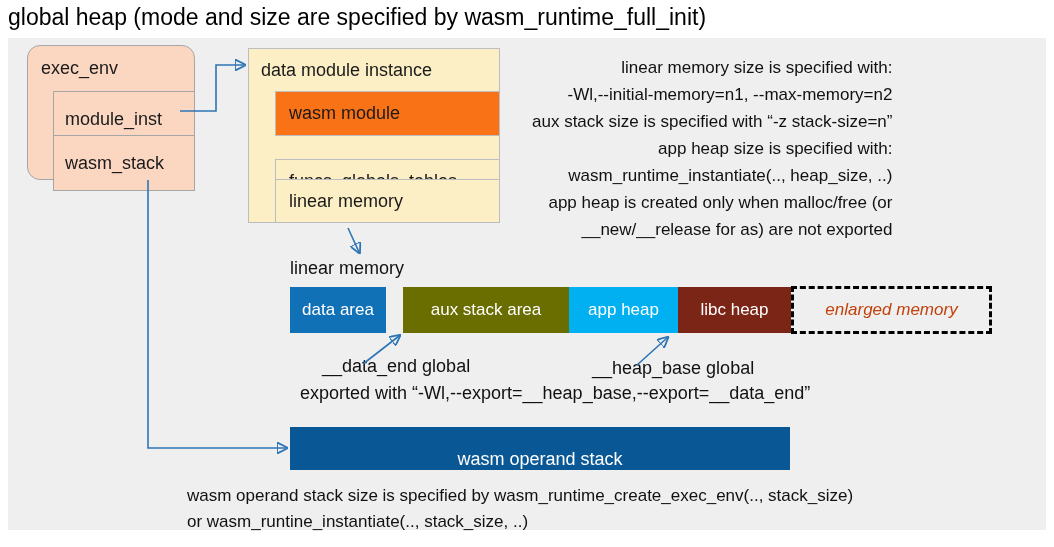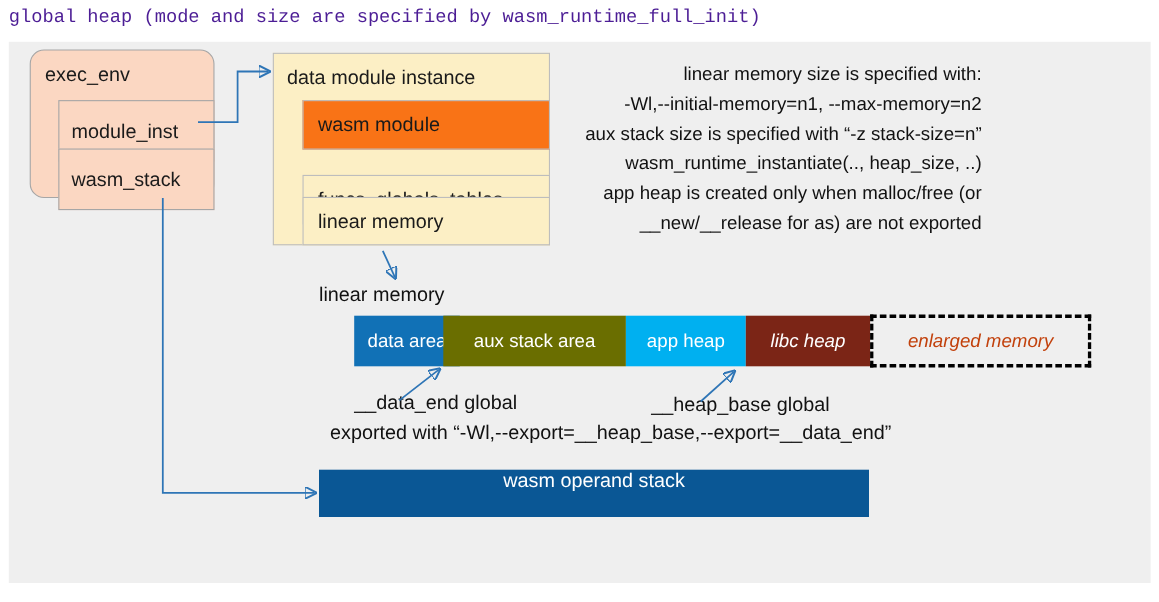--- a/index.html
+++ b/index.html
@@ -1,20 +1,20 @@
 <!DOCTYPE html>
 <html><head>
 <meta charset="utf-8">
 <style>
   html,body{margin:0;padding:0;background:#fff;}
   .stage{
     position:relative;width:1054px;height:547px;background:#fff;overflow:hidden;
     font-family:"Liberation Sans",sans-serif;color:#111;
   }
-  .title{position:absolute;left:8px;top:5px;font-size:17px;line-height:24px;color:#4c1d95;font-family:Liberation Mono, monospace;}
+  .title{position:absolute;left:8px;top:5px;font-size:23px;line-height:24px;color:#000000;}
   .canvas{position:absolute;left:8px;top:38px;width:1038px;height:492px;background:#EFEFEF;}
 
   
   .lbl{font-size:18px;color:#1a1a1a;}
 
   
   .exec-box{position:absolute;left:27px;top:45px;width:168px;height:135px;
     border:1px solid #A6A6A6;box-sizing:border-box;}
   .exec-header{position:absolute;left:0;top:0;width:100%;height:45px;display:flex;align-items:center;padding-left:13px;box-sizing:border-box;}
   .exec-sub{position:absolute;left:25px;width:142px;height:56px;border:1px solid #A6A6A6;
@@ -28,37 +28,37 @@
     box-sizing:border-box;display:flex;align-items:center;padding-left:13px;}
 
   
   .notes-right{position:absolute;left:532px;top:54px;font-size:17px;line-height:27px;}
   .notes-right div{white-space:pre;text-align:right;}
 
   
   .lm-label{position:absolute;left:290px;top:258px;font-size:18px;}
   .seg{position:absolute;top:287px;height:46px;display:flex;align-items:center;justify-content:center;
     color:#fff;font-size:17px;white-space:nowrap;}
-  .seg0{left:290px;width:96px;margin-left:32px;}
+  .seg0{left:290px;width:96px;}
   .seg1{left:403px;width:166px;}
   .seg2{left:569px;width:109px;}
   .seg3{left:678px;width:113px;}
   .seg-dashed{position:absolute;left:791px;top:286px;width:201px;height:48px;
     border:3px dashed #000;box-sizing:border-box;display:flex;align-items:center;justify-content:center;
     font-size:17px;white-space:nowrap;}
 
   
   .ann{position:absolute;font-size:18px;white-space:nowrap;}
   .ann-dataend{left:322px;top:356px;}
   .ann-heapbase{left:592px;top:358px;}
   .ann-exported{left:300px;top:383px;}
 
   
   .op-stack{position:absolute;left:290px;top:427px;width:500px;height:43px;
-    display:flex;align-items:flex-start;justify-content:center;color:#fff;font-size:18px;}
+    display:flex;align-items:flex-end;justify-content:center;color:#fff;font-size:18px;}
 
   
   .notes-bottom{position:absolute;left:187px;top:483px;font-size:17px;line-height:26px;}
   .notes-bottom div{white-space:pre;}
 
   
   svg.connectors{position:absolute;left:0;top:0;width:1054px;height:547px;pointer-events:none;}
   svg.connectors path{fill:none;stroke:#2E75B6;stroke-width:1.6;}
 </style>
 </head>
@@ -90,51 +90,56 @@
     </div>
     <div class="inst-sub" style="top: 130px; height: 44px; background-color: rgb(252, 239, 197);">
       <span class="lbl">linear memory</span>
     </div>
   </div>
 
   <div class="notes-right">
     <div>linear memory size is specified with:</div>
     <div>   -Wl,--initial-memory=n1, --max-memory=n2</div>
     <div>aux stack size is specified with “-z stack-size=n”</div>
+    <div>app heap size is specified with:</div>
     <div>   wasm_runtime_instantiate(.., heap_size, ..)</div>
     <div>app heap is created only when malloc/free (or</div>
     <div>__new/__release for as) are not exported</div>
   </div>
 
   <div class="lm-label">linear memory</div>
 
   <div class="seg seg0" style="background-color: rgb(17, 113, 182);">
     <span>data area</span>
   </div>
   <div class="seg seg1" style="background-color: rgb(106, 110, 0);">
     <span>aux stack area</span>
   </div>
   <div class="seg seg2" style="background-color: rgb(0, 176, 240);">
     <span>app heap</span>
   </div>
-  <div class="seg seg3" style="background-color: rgb(123, 37, 22); font-style: italic;">
+  <div class="seg seg3" style="background-color: rgb(123, 37, 22);">
     <span>libc heap</span>
   </div>
   <div class="seg-dashed" style="color: #c2410c; font-style: italic;">
     <span>enlarged memory</span>
   </div>
 
   <div class="ann ann-dataend">__data_end global</div>
   <div class="ann ann-heapbase">__heap_base global</div>
   <div class="ann ann-exported">exported with “-Wl,--export=__heap_base,--export=__data_end”</div>
 
   <div class="op-stack" style="background-color: rgb(10, 87, 149);">
     <span>wasm operand stack</span>
   </div>
 
+  <div class="notes-bottom">
+    <div>wasm operand stack size is specified by wasm_runtime_create_exec_env(.., stack_size)</div>
+    <div>or wasm_runtine_instantiate(.., stack_size, ..)</div>
+  </div>
 
   <svg class="connectors" viewBox="0 0 1054 547">
     <defs>
       <marker id="arr" viewBox="0 0 10 10" refX="8" refY="5" markerWidth="7" markerHeight="7" orient="auto">
         <path d="M0,0 L10,5 L0,10 z" fill="#2E75B6" stroke="none"></path>
       </marker>
     </defs>
     <path d="M180,111 H216 V65 H244" marker-end="url(#arr)"></path>
     <path d="M148,180 V448 H286" marker-end="url(#arr)"></path>
     <path d="M348,228 L359,252" marker-end="url(#arr)"></path>

